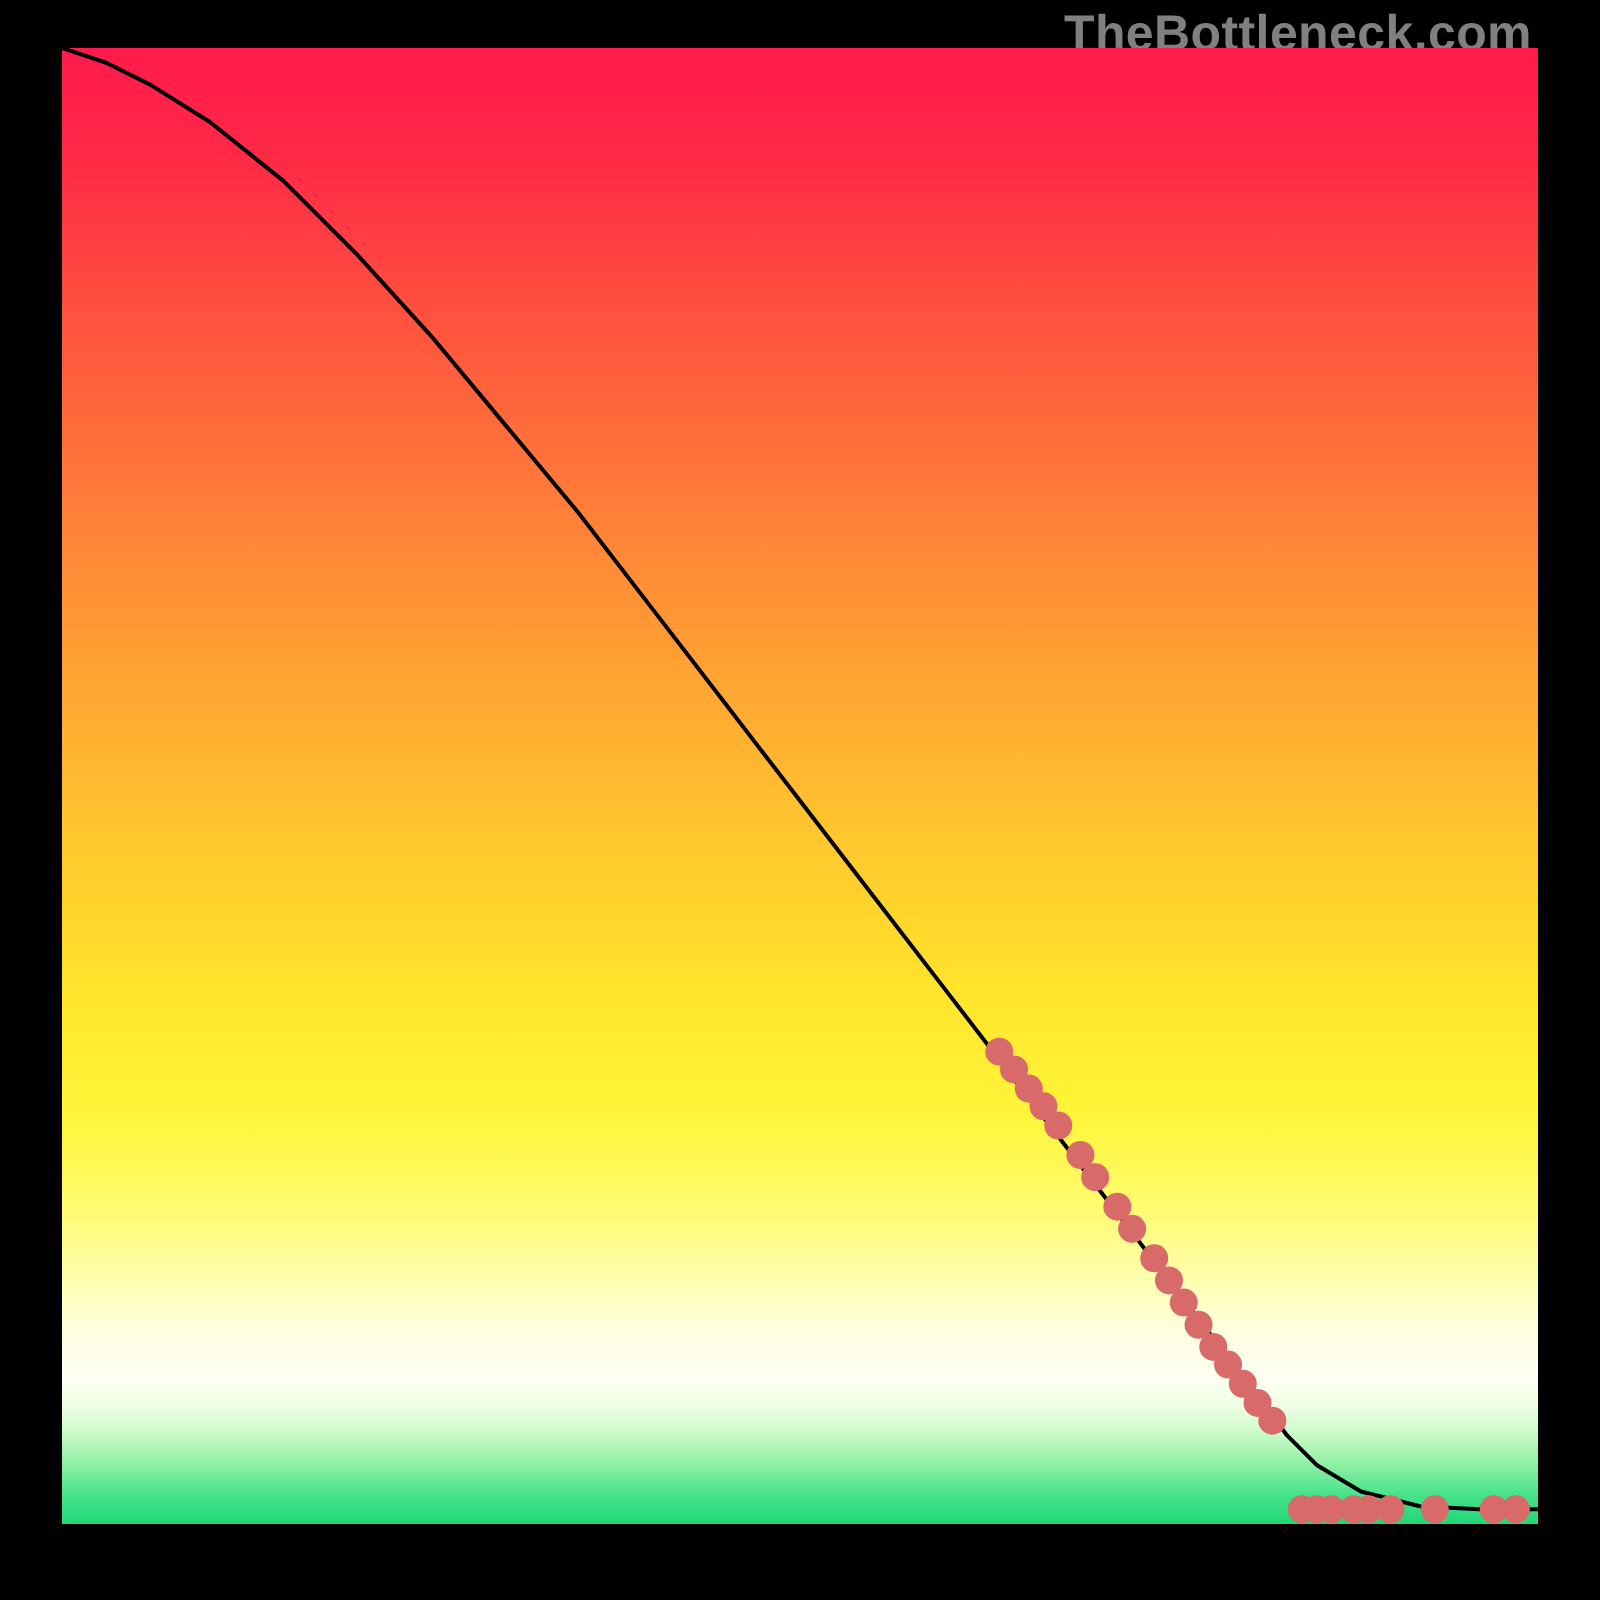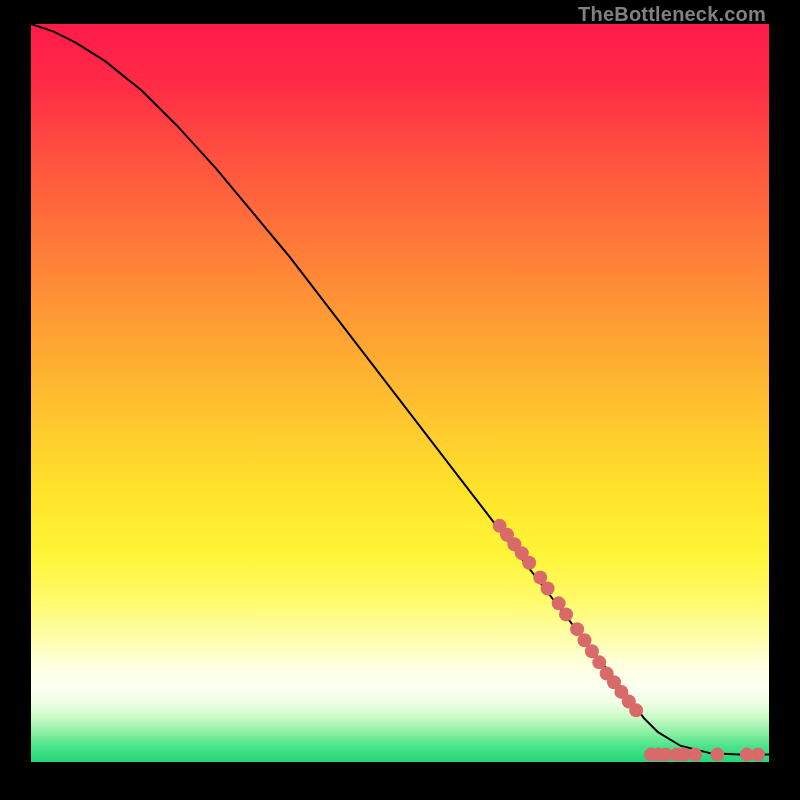--- a/index.html
+++ b/index.html
@@ -51,21 +51,21 @@
   }
   .curve-svg {
     position: absolute;
     inset: 0;
   }
   .attribution {
     position: absolute;
     top: 3px;
     right: 34px;
     color: #808080;
-    font-size: 20px;
+    font-size: 25px;
     font-weight: bold;
     letter-spacing: 0.2px;
     user-select: none;
   }
 </style>
 </head>
 <body>
 
 <div class="stage">
 

